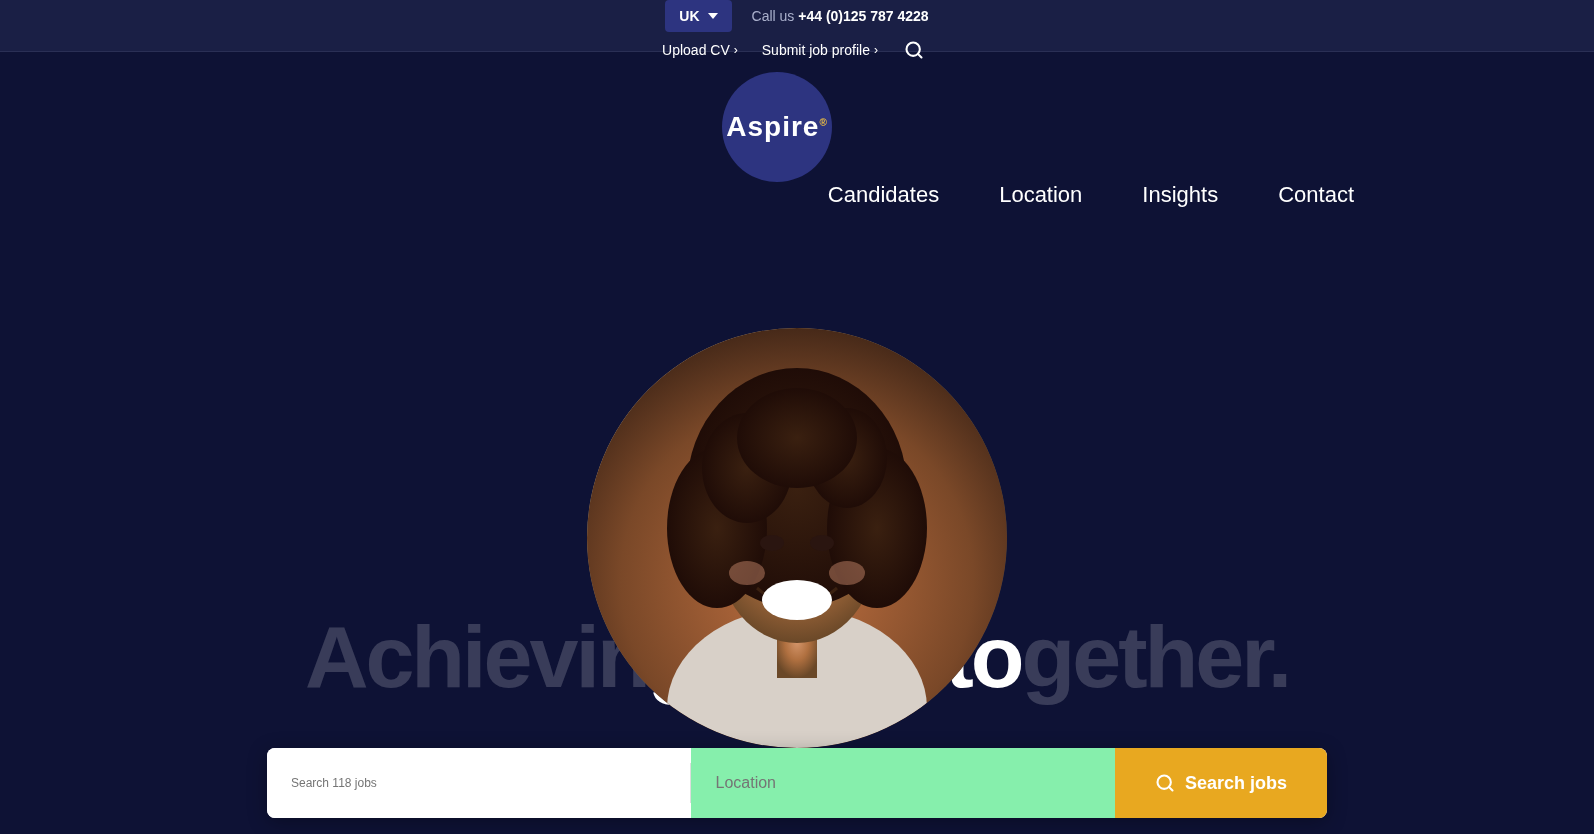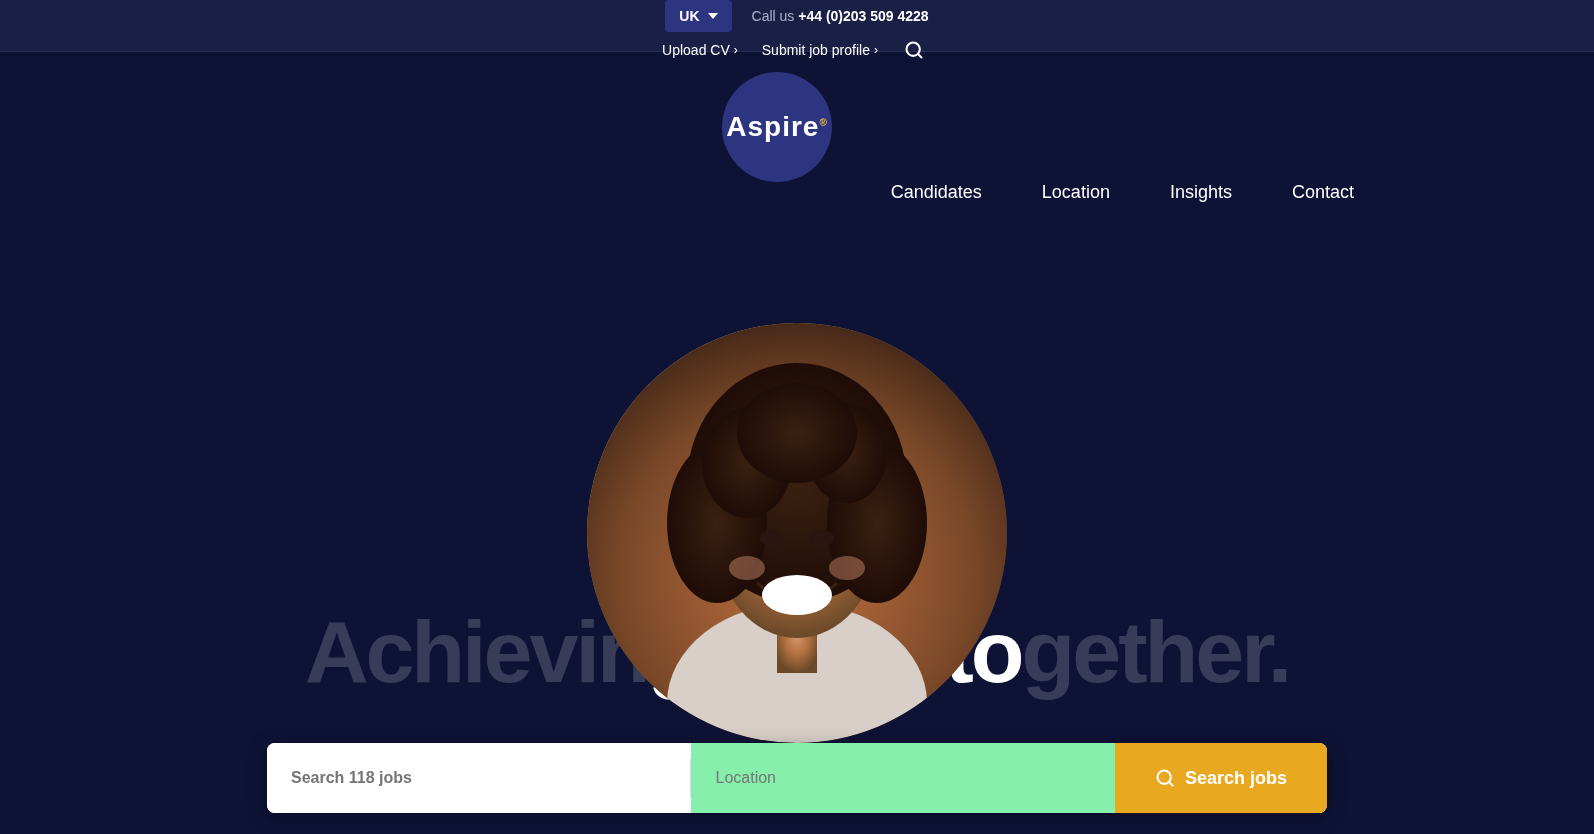--- a/index.html
+++ b/index.html
@@ -136,21 +136,21 @@
     .nav-links {
       display: flex;
       gap: 60px;
       margin-left: auto;
       margin-right: 200px;
     }
 
     .nav-link {
       color: white;
       text-decoration: none;
-      font-size: 18px;
+      font-size: 22px;
       font-weight: 500;
     }
 
     
     .hero {
       position: relative;
       display: flex;
       flex-direction: column;
       align-items: center;
       justify-content: center;
@@ -187,24 +187,23 @@
       box-shadow: 0 4px 20px rgba(0,0,0,0.3);
       overflow: hidden;
       height: 70px;
     }
 
     .search-input-jobs {
       flex: 1;
       border: none;
       outline: none;
       padding: 0 24px;
-      font-size: 16px;
+      font-size: 12px;
       color: #666;
       background: white;
-      font-weight: bold;
     }
 
     .search-divider {
       width: 1px;
       background: #ddd;
       margin: 15px 0;
     }
 
     .search-input-location {
       flex: 1;
@@ -244,21 +243,21 @@
 </head>
 <body>
 
 <div class="top-bar">
   <div class="top-bar-left">
     <div class="country-selector">
       <span>UK</span>
       <span class="chevron-down"></span>
     </div>
     <span class="call-text">
-      <span>Call us </span><strong>+44 (0)203 509 4228</strong>
+      <span>Call us </span><strong>+44 (0)125 787 4228</strong>
     </span>
   </div>
   <div class="top-bar-right">
     <a href="#" class="top-bar-link">
       <span>Upload CV</span>
       <span class="arrow-right">›</span>
     </a>
     <span class="separator"> </span>
     <a href="#" class="top-bar-link">
       <span>Submit job profile</span>

